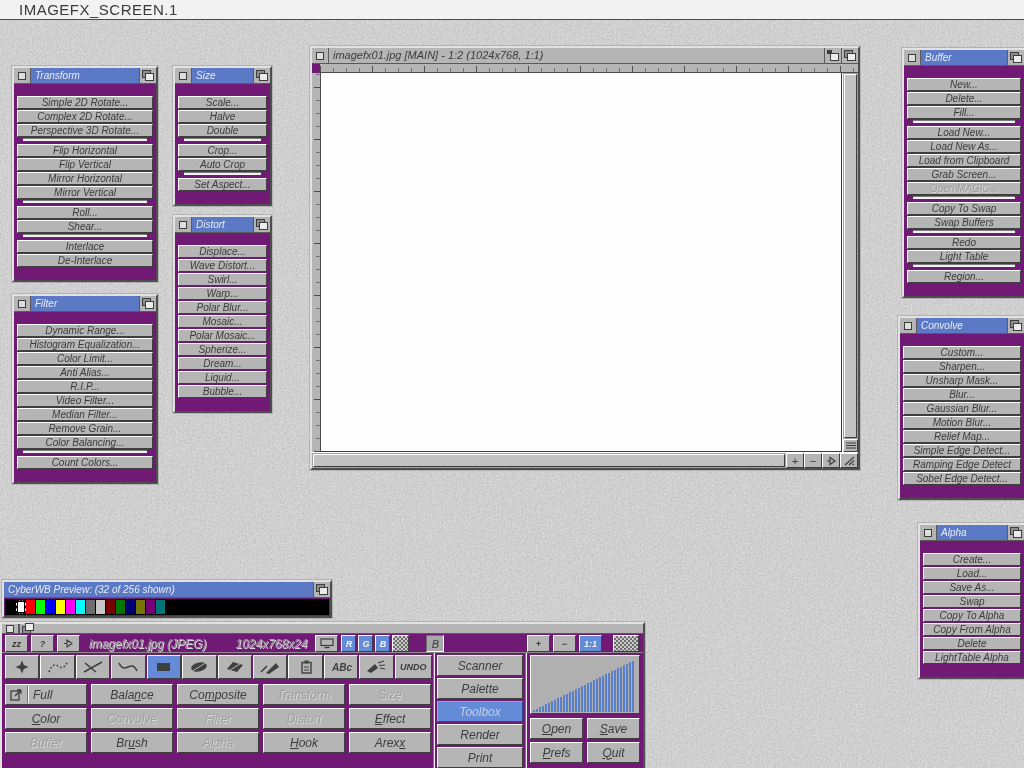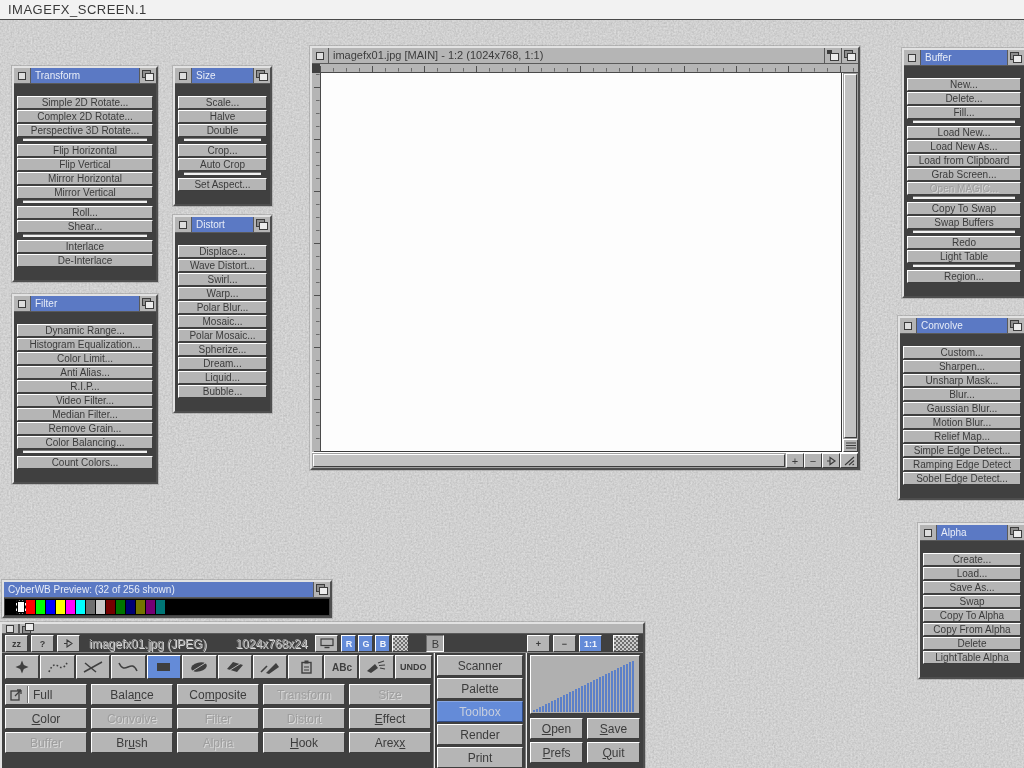--- a/index.html
+++ b/index.html
@@ -4,25 +4,25 @@
 <style>
   html,body{margin:0;padding:0;}
   body{width:1024px;height:768px;overflow:hidden;background:#9c9c9c;
        font-family:"Liberation Sans",sans-serif;-webkit-font-smoothing:none;}
   #screen{position:relative;width:1024px;height:768px;overflow:hidden;}
   #texture{position:absolute;left:0;top:19px;z-index:0;}
 
   
   #screenbar{position:absolute;left:0;top:0;width:1024px;height:19px;background:#f2f2f2;
     border-bottom:1px solid #4a4a4a;display:flex;align-items:center;z-index:5;}
-  #screenbar span{margin-left:8px;font-size:13px;color:#3a3a3a;letter-spacing:.5px;}
+  #screenbar span{margin-left:19px;font-size:15px;color:#3a3a3a;letter-spacing:.5px;}
 
   
-  .window{position:absolute;background:#404040;border:2px solid;z-index:3;
-    border-color:#e2e2e2 #4e4e4e #4e4e4e #e2e2e2;box-shadow:0 0 0 1px #87878766;}
+  .window{position:absolute;background:#701a75;border:2px solid;z-index:3;
+    border-color:#e2e2e2 #4e4e4e #4e4e4e #e2e2e2;box-shadow:0 0 0 1px #87878766;font-style:italic;}
   .tbar{height:15px;display:flex;align-items:stretch;border-bottom:1px solid #5a5a5a;background:#b5b5b5;}
   .tbar.blue .ttext{background:#5b79c4;color:#e8edf8;}
   .tbar .ttext{flex:1;font-size:10px;line-height:15px;padding-left:4px;white-space:nowrap;overflow:hidden;color:#3c3c3c;}
   .tbar.gray .ttext{background:#b5b5b5;color:#3c3c3c;font-size:11px;}
   .gad{width:16px;background:#b5b5b5;position:relative;border-left:1px solid #fff;border-right:1px solid #5a5a5a;}
   .gad.gfirst{border-left:none;border-right:1px solid #5a5a5a;}
   .gad.glast{border-right:none;border-left:1px solid #5a5a5a;}
   .gad.close i{position:absolute;left:50%;top:50%;width:6px;height:6px;margin:-4px 0 0 -4px;
     border:1px solid #3c3c3c;background:#dedede;}
   .gad.depth i{position:absolute;left:2px;top:2px;width:7px;height:6px;background:#8e8e8e;border:1px solid #3c3c3c;}

